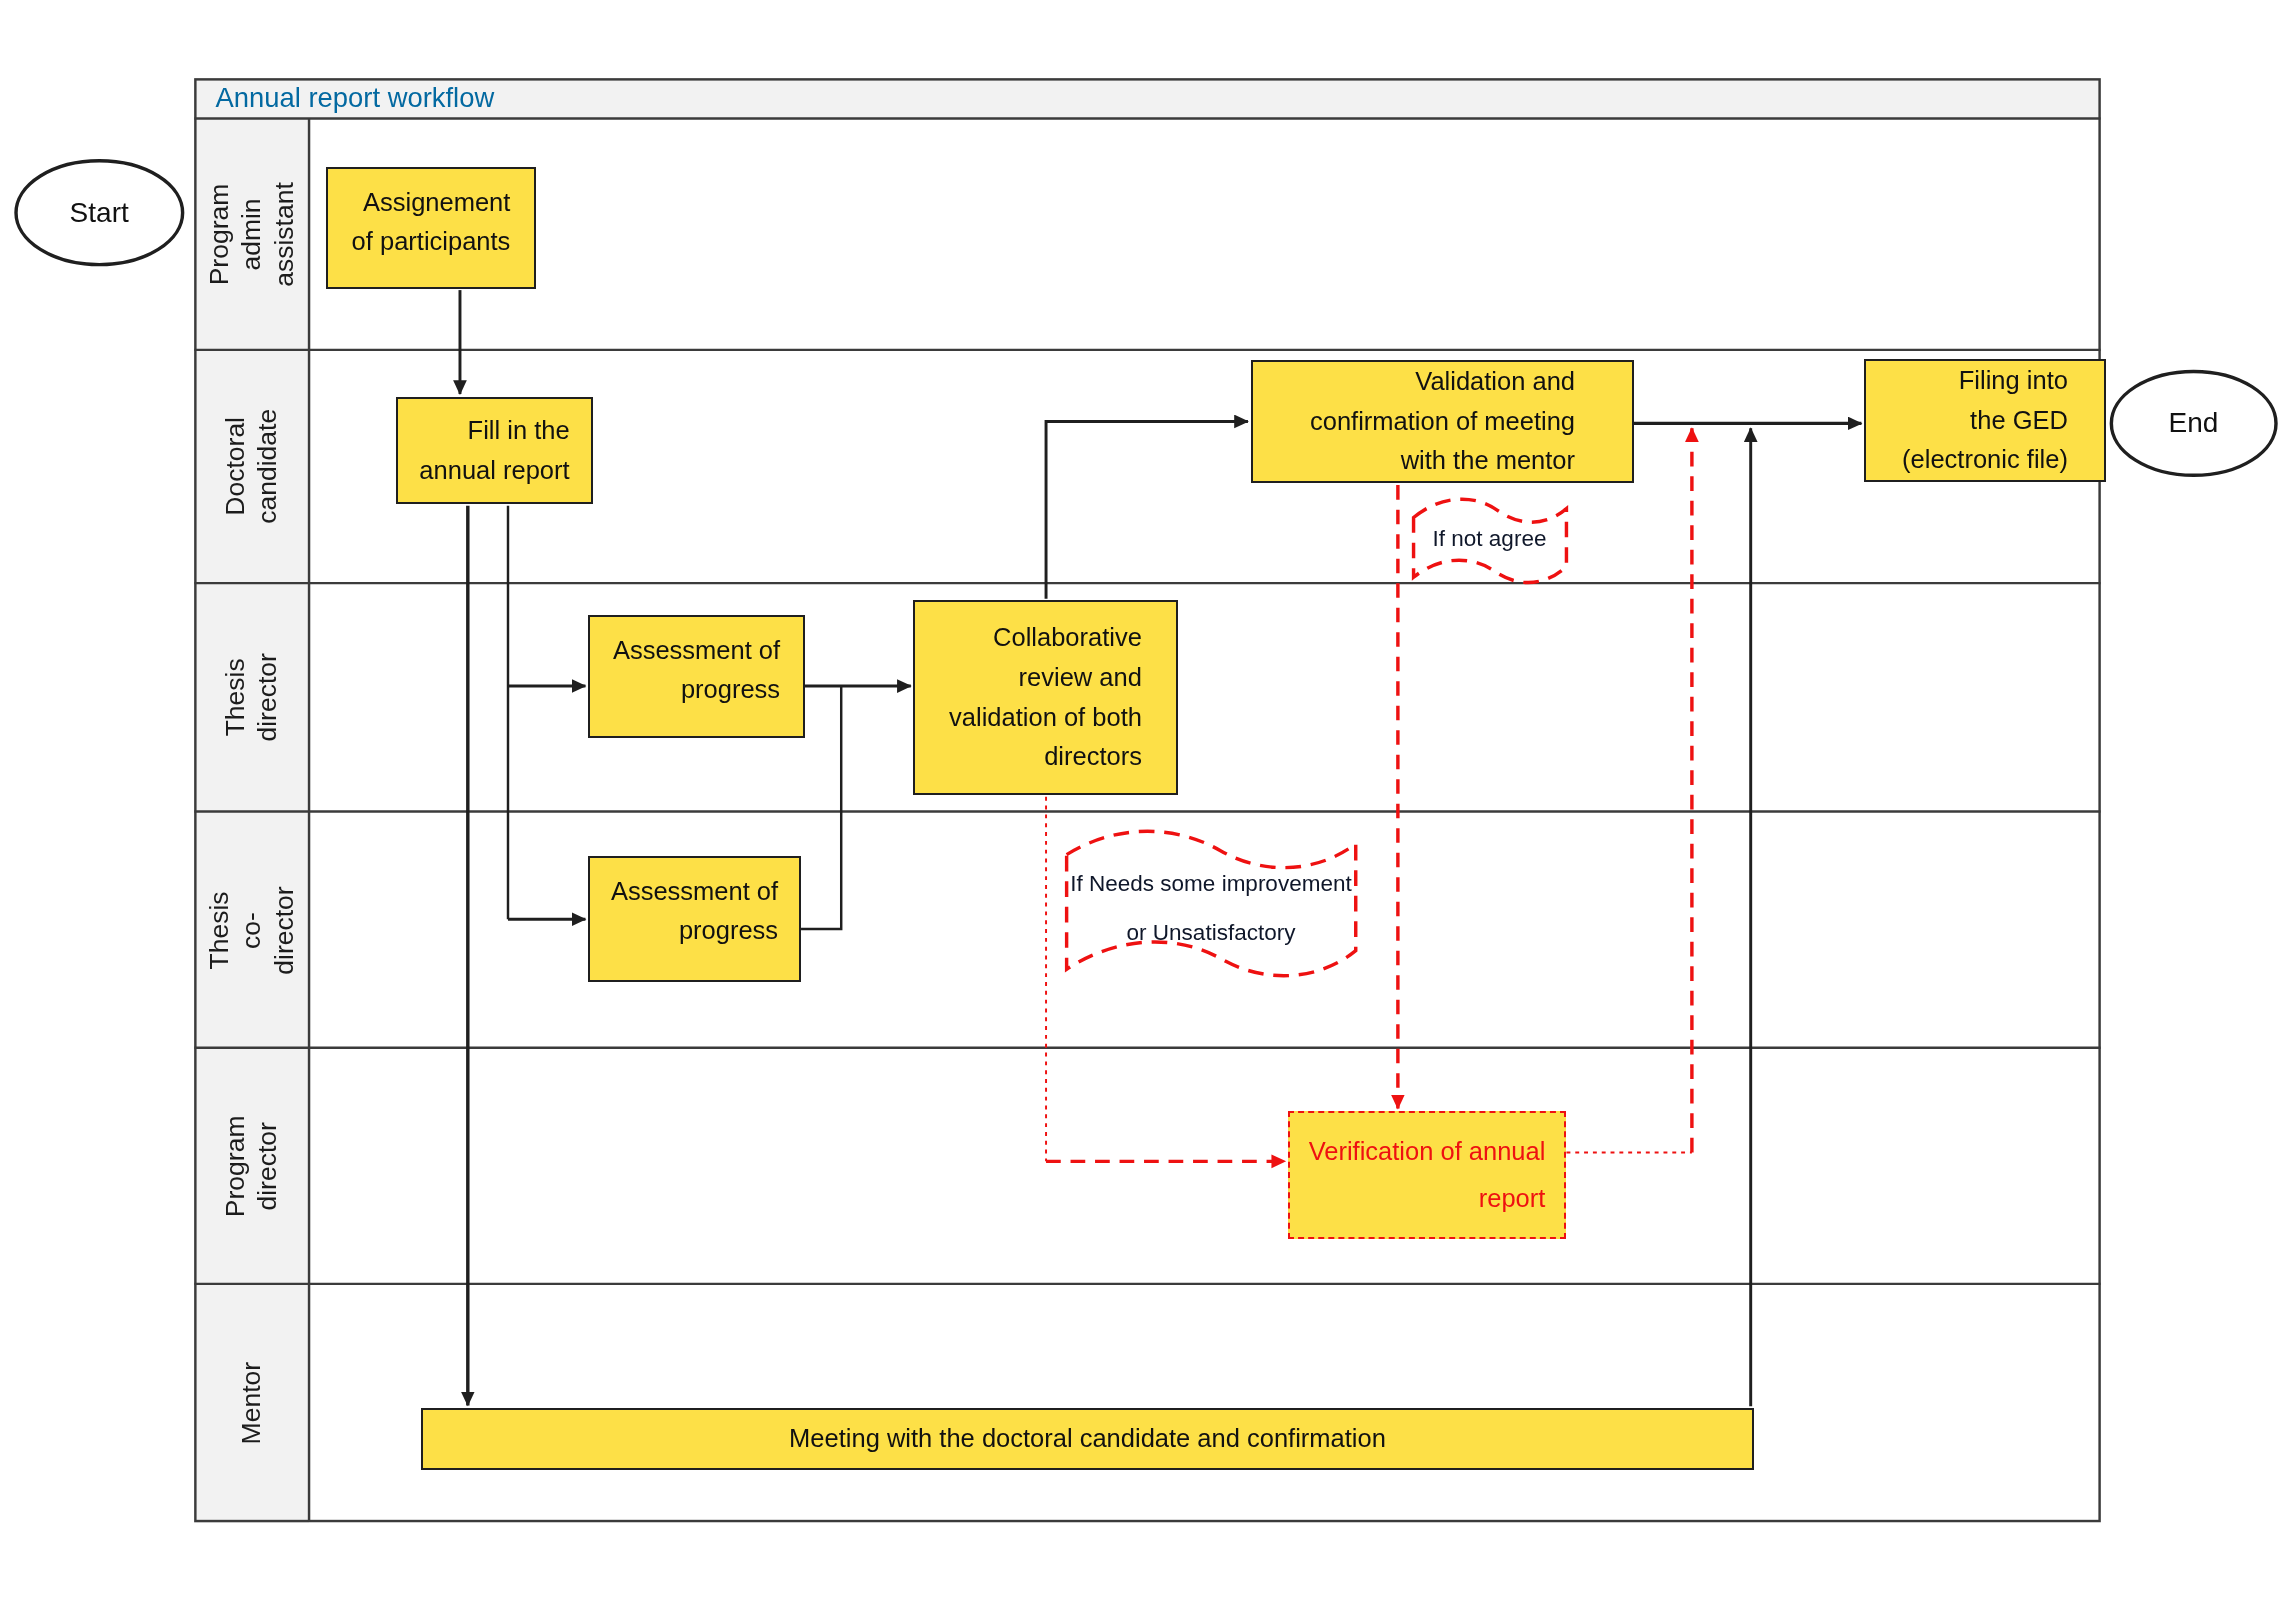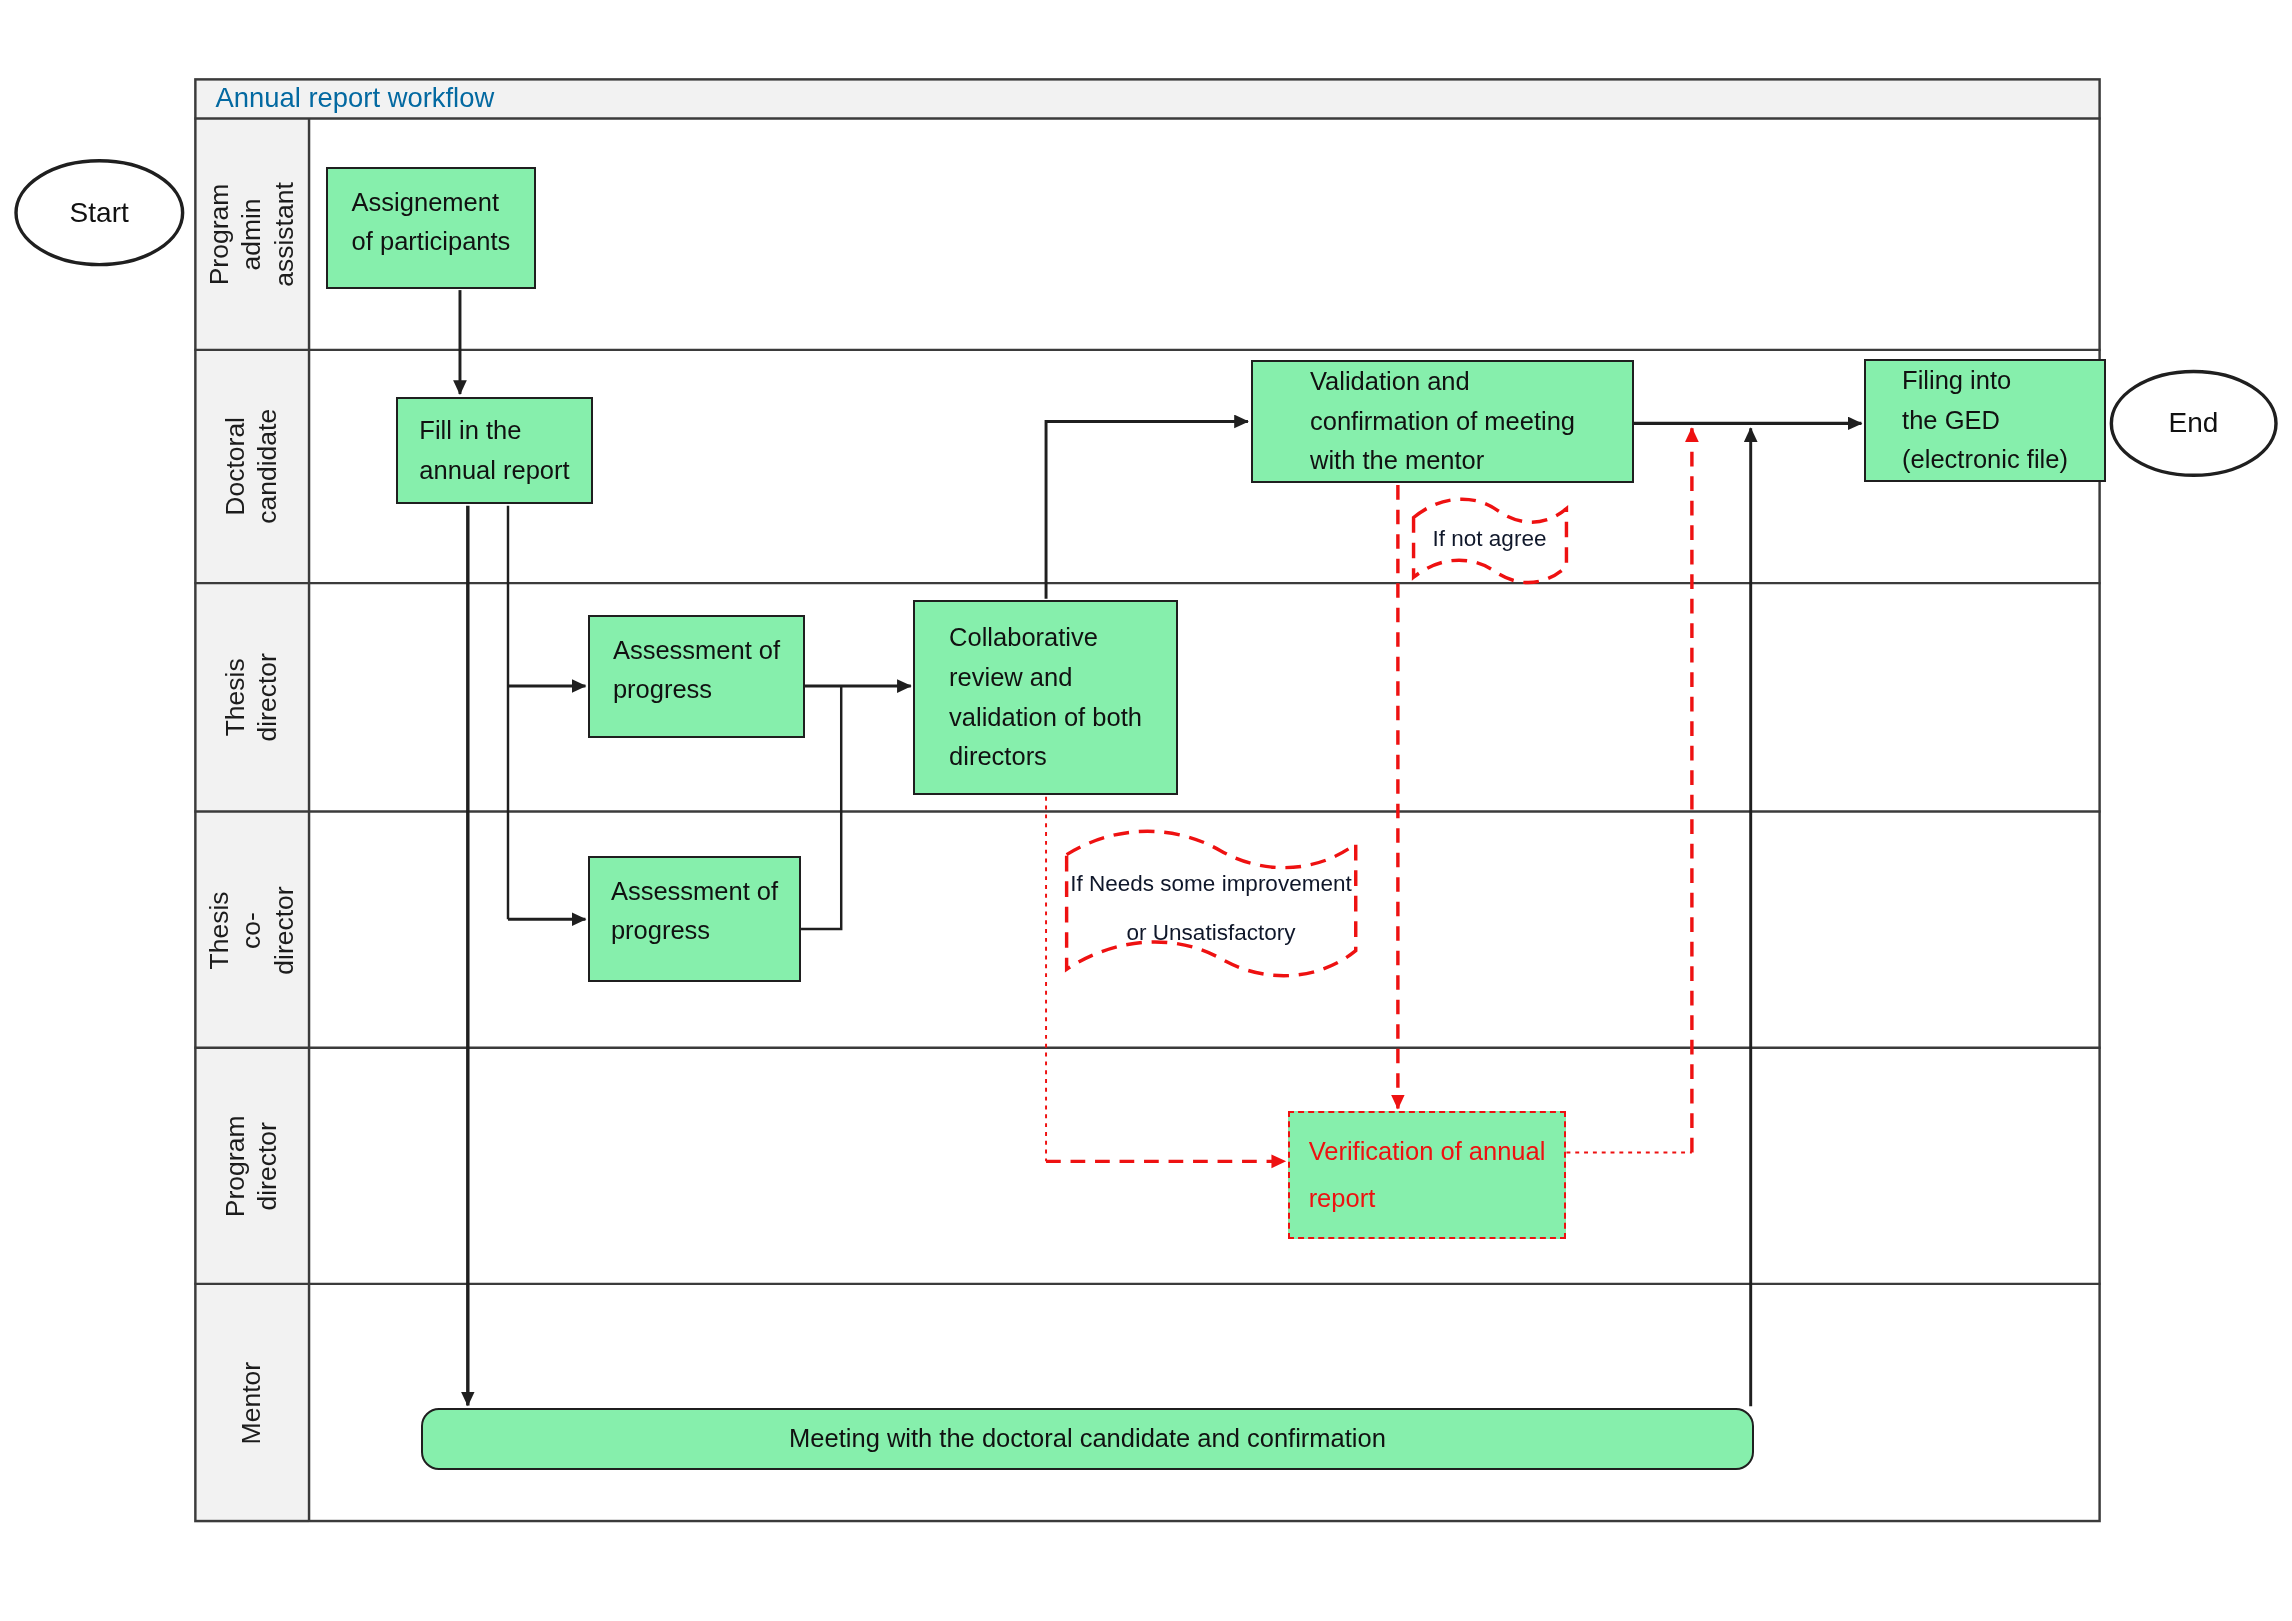--- a/index.html
+++ b/index.html
@@ -17,22 +17,22 @@
     font-size:27.4px;color:#0369a1;
   }
   
   .lane-cell{display:flex;align-items:center;justify-content:center;left:194px;width:115px;}
   .lane-cell span{
     display:block;width:max-content;transform:rotate(-90deg);
     white-space:pre-line;text-align:center;font-size:26.5px;line-height:1.22;color:#1c1c1c;
   }
   
   .task{
-    position:absolute;box-sizing:border-box;border:2.9px solid #1f1f1f;background:#86efac;
-    display:flex;align-items:center;justify-content:center;text-align:left;
+    position:absolute;box-sizing:border-box;border:2.9px solid #1f1f1f;background:#fde047;
+    display:flex;align-items:center;justify-content:center;text-align:right;
     white-space:pre-line;font-size:25.5px;line-height:1.55;color:#111;
   }
   .task.topbias{align-items:flex-start;padding-top:13.7px;}
   .task.red{
     border:2px dashed #ee1111;color:#ee1111;line-height:1.85;font-size:25.5px;
   }
   
   .term-label{display:flex;align-items:center;justify-content:center;font-size:28px;color:#111;}
   
   .note{
@@ -147,21 +147,21 @@
 confirmation of meeting
 with the mentor</div>
 
   <div class="task" style="left:1864px;top:359px;width:242px;height:123px;">Filing into
 the GED
 (electronic file)</div>
 
   <div class="task red" style="left:1288px;top:1111px;width:278px;height:128px;">Verification of annual
 report</div>
 
-  <div class="task" style="left:421px;top:1408px;width:1333px;height:62px;border-radius:18px;">Meeting with the doctoral candidate and confirmation</div>
+  <div class="task" style="left:421px;top:1408px;width:1333px;height:62px;">Meeting with the doctoral candidate and confirmation</div>
 
   <div class="abs term-label" style="left:15.7px;top:161px;width:167px;height:104px;">Start</div>
   <div class="abs term-label" style="left:2111px;top:371px;width:165px;height:104px;">End</div>
 
   <div class="note" style="left:1419px;top:519px;width:141px;height:39px;">If not agree</div>
   <div class="note" style="left:1068px;top:864px;width:286px;height:39px;">If Needs some improvement</div>
   <div class="note" style="left:1068px;top:913px;width:286px;height:39px;">or Unsatisfactory</div>
 
 </div>
 

